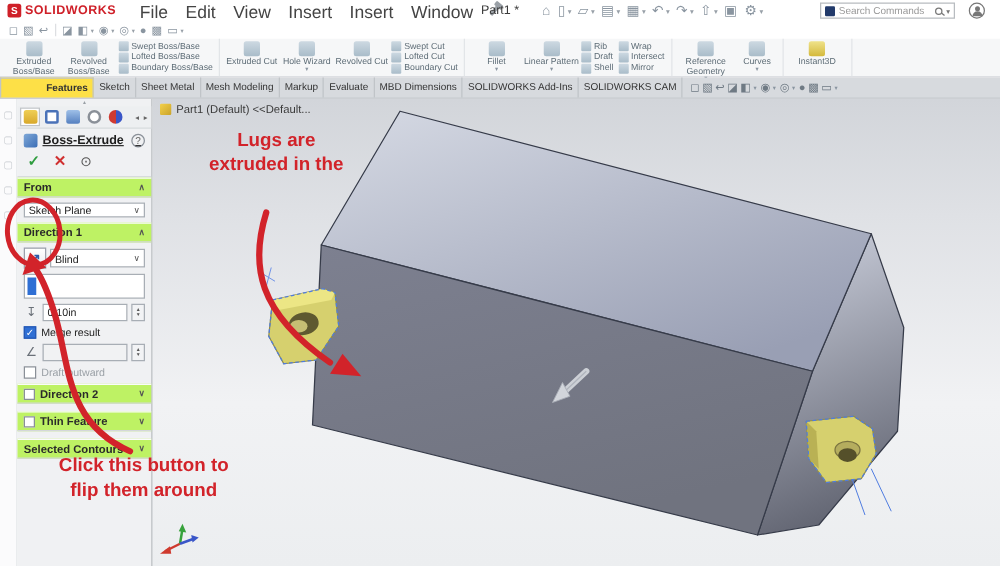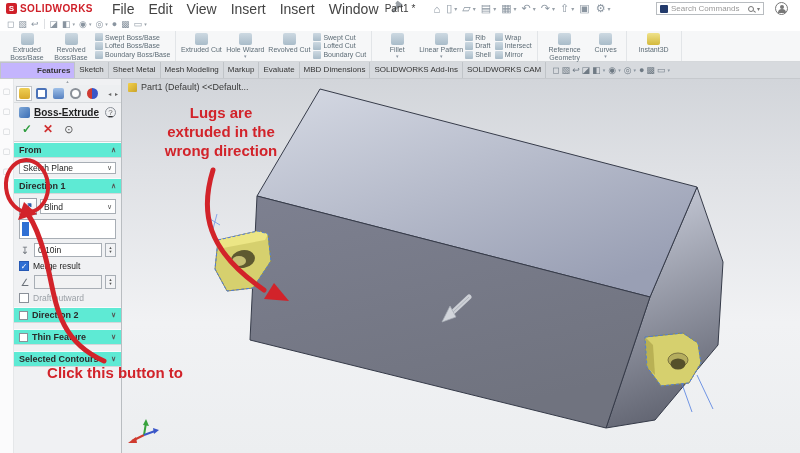--- a/index.html
+++ b/index.html
@@ -44,21 +44,21 @@
   .rb-label { font-size:7px; line-height:7.5px; color:#5d6c76; margin-top:1px; }
   .rb-caret { font-size:5px; color:#8a95a0; line-height:5px; }
   .rb-smalls { display:flex; flex-direction:column; justify-content:space-around; padding:1px 2px; }
   .rb-small { display:flex; align-items:center; gap:2px; height:9px; }
   .rb-small .rb-icon { width:8px; height:8px; margin:0; border-radius:1px; }
   .rb-small .rb-label { margin:0; white-space:nowrap; }
 
   
   .tabbar { position:absolute; top:62px; left:0; width:800px; height:17px; background:#d7dade; display:flex; align-items:flex-end; z-index:5; border-bottom:1px solid #c6c9cd; }
   .tab { height:16px; line-height:15px; padding:0 4px; font-size:8px; color:#333; border-right:1px solid #c0c4c8; white-space:nowrap; }
-  .tab.active { background:#c4b5fd; border:1px solid #c0c4c8; border-bottom:none; font-weight:bold;padding-left:36px; }
+  .tab.active { background:#fde047; border:1px solid #c0c4c8; border-bottom:none; font-weight:bold;padding-left:36px; }
   .hud { display:flex; align-items:center; gap:2px; margin-left:6px; height:16px; }
   .hud-icon { font-size:9px; color:#6f7a84; }
   .hud-caret { font-size:5px; color:#8a95a0; margin-right:1px; }
 
   
   .left-strip { position:absolute; top:79px; left:0; width:14px; height:374px; background:#fbfbfc; border-right:1px solid #e5e7e9; display:flex; flex-direction:column; align-items:center; padding-top:8px; gap:11px; z-index:3; }
   .strip-icon { color:#c8ccd0; font-size:8px; }
 
   
   .panel { position:absolute; top:79px; left:14px; width:108px; height:374px; background:#f0f1f3; border-right:1px solid #b9bdc1; z-index:3; }
@@ -74,21 +74,21 @@
   .ic-cfg { background:linear-gradient(90deg,#cf3a32 50%,#3a56c8 50%); border-radius:50%; }
   .ptab-nav { margin-left:auto; font-size:6px; color:#666; letter-spacing:1px; }
   .ptitle { display:flex; align-items:center; gap:4px; padding:4px 5px 2px;text-decoration:underline; }
   .ptitle-ic { width:11px; height:11px; background:linear-gradient(135deg,#7fa8d8,#3b6eb5); border-radius:2px; }
   .ptitle-text { font-weight:bold; font-size:10px; color:#1e1e1e; flex:1; }
   .phelp { width:11px; height:11px; border:1px solid #8a9098; border-radius:50%; font-size:8px; line-height:10px; text-align:center; color:#666; }
   .pactions { display:flex; align-items:center; gap:11px; padding:2px 8px 5px; border-bottom:1px solid #cfd3d6; }
   .ok-icon { color:#2f9d3f; font-size:12px; font-weight:bold; }
   .cancel-icon { color:#d03030; font-size:12px; font-weight:bold; }
   .preview-icon { color:#555; font-size:11px; }
-  .psec-h { display:flex; align-items:center; background:#5eead4; border-top:1px solid #fafbfc; border-bottom:1px solid #d4d7da; padding:2px 5px; font-weight:bold; font-size:9px; color:#2a2a2a;text-align:center; }
+  .psec-h { display:flex; align-items:center; background:#bef264; border-top:1px solid #fafbfc; border-bottom:1px solid #d4d7da; padding:2px 5px; font-weight:bold; font-size:9px; color:#2a2a2a;text-align:center; }
   .psec-h .grow { flex:1; }
   .chev { font-size:7px; color:#555; }
   .psec-b { padding:4px 5px; display:flex; flex-direction:column; gap:4px; }
   .pselect { height:15px; border:1px solid #a8aeb5; background:#fff; display:flex; align-items:center; justify-content:space-between; padding:0 3px; font-size:8.5px; color:#222; flex:1; }
   .dir1-row { display:flex; gap:3px; align-items:center; }
   .rev-btn { width:18px; height:17px; border:1px solid #9aa0ab; background:linear-gradient(#ffffff,#e8eaee); display:flex; align-items:center; justify-content:center; color:#2e5aa8; font-weight:bold; font-size:11px; flex:none; }
   .sel-box { height:20px; background:#fff; border:1px solid #a8aeb5; display:flex; padding:2px; gap:2px; }
   .sel-mark { width:7px; background:#2f6fd4; }
   .num-row { display:flex; align-items:center; gap:3px; }
   .num-ic { color:#6a7078; font-size:10px; width:12px; text-align:center; flex:none; }
@@ -505,18 +505,18 @@
   <svg width="800" height="453" viewBox="0 0 800 453">
     <ellipse cx="27" cy="186" rx="21" ry="26" fill="none" stroke="#d2232a" stroke-width="4" transform="rotate(-6 27 186)"></ellipse>
     <path d="M104,361 C52,338 56,292 44,252 C38,232 33,222 29,216" fill="none" stroke="#d2232a" stroke-width="5" stroke-linecap="round"></path>
     <polygon points="24,202 18,220 37,214" fill="#d2232a"></polygon>
     <path d="M213,170 C200,212 206,250 264,290" fill="none" stroke="#d2232a" stroke-width="5" stroke-linecap="round"></path>
     <polygon points="289,301 264,299 274,283" fill="#d2232a"></polygon>
   </svg>
   <div class="note" id="note1">
     <span>Lugs are</span>
     <span>extruded in the</span>
-    <span>wrong direction</span>
   </div>
   <div class="note" id="note2">
     <span>Click this button to</span>
+    <span>flip them around</span>
   </div>
 </div>
 
 </body></html>

